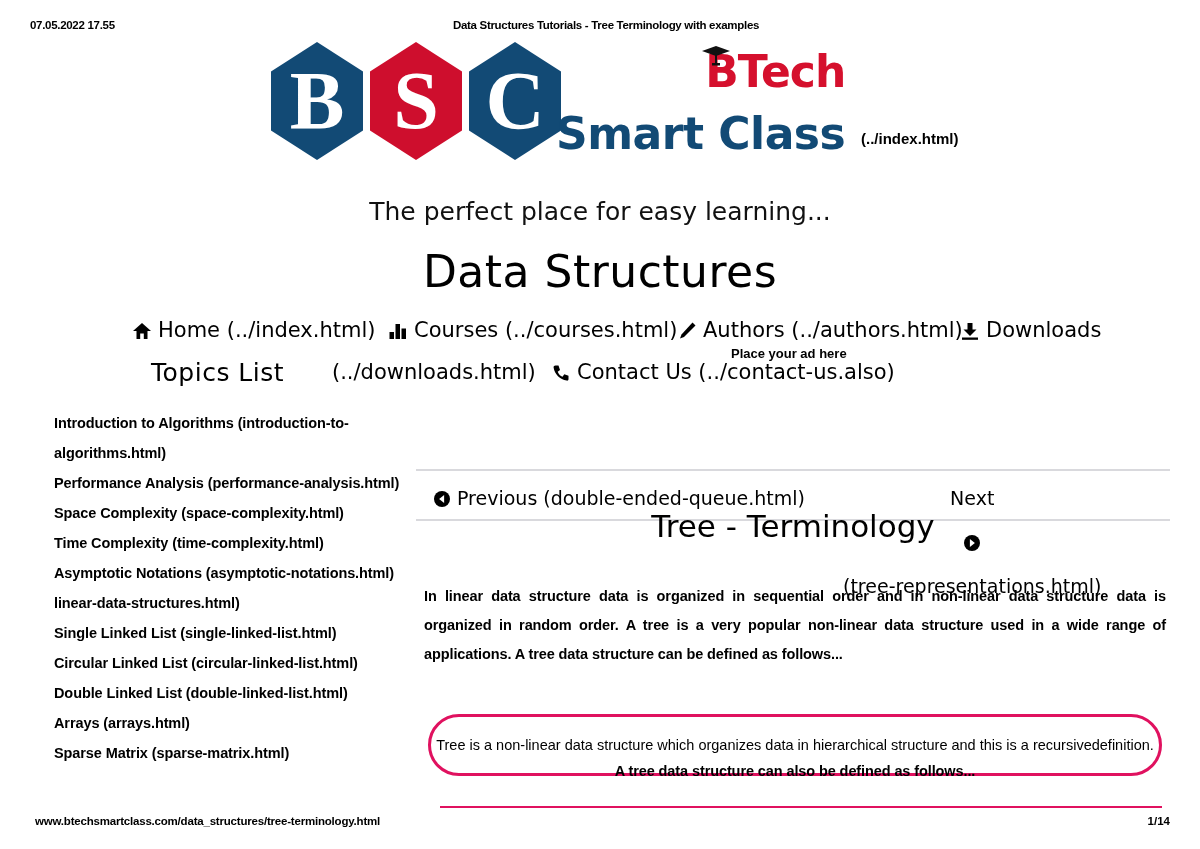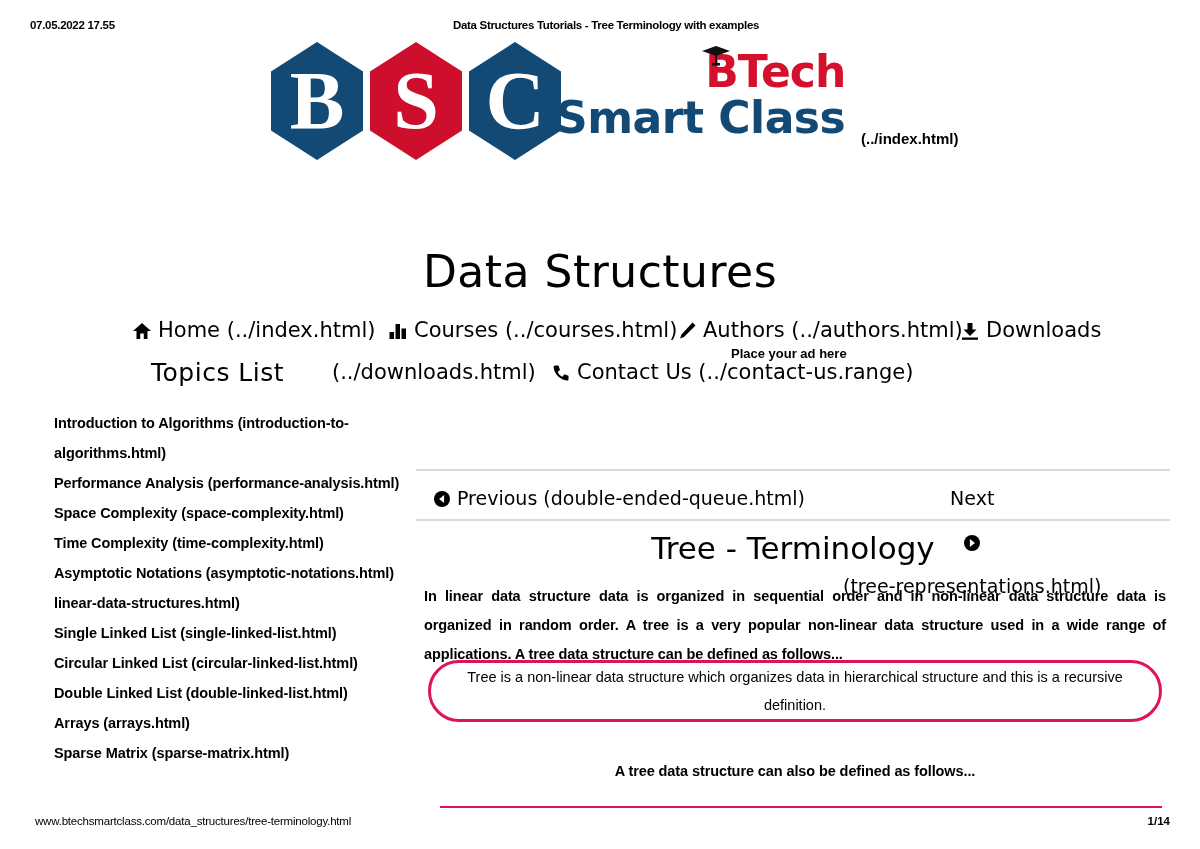--- a/index.html
+++ b/index.html
@@ -90,21 +90,21 @@
     display: block;
     height: 44px;
   }
   .logo-smart {
     font-family: "DejaVu Sans", sans-serif;
     font-weight: bold;
     font-size: 44px;
     color: #124a75;
     letter-spacing: -0.5px;
     display: block;
-    margin-top: 2px;
+    margin-top: 18px;
   }
   .grad-cap {
     position: absolute;
     left: 146px;
     top: -6px;
     width: 30px;
     height: 22px;
   }
   .logo-index-link {
     position: absolute;
@@ -266,21 +266,21 @@
     height: 0;
     border-top: 4px solid transparent;
     border-bottom: 4px solid transparent;
   }
   .circ-left::after  { transform: translate(-58%, -50%); border-right: 5px solid #fff; }
   .circ-right::after { transform: translate(-42%, -50%); border-left: 5px solid #fff; }
 
   .article-title {
     position: absolute;
     left: 416px;
-    top: 530px;
+    top: 508px;
     width: 754px;
     text-align: center;
     font-size: 31px;
     font-family: "DejaVu Sans", sans-serif;
     color: #000;
   }
   .para {
     position: absolute;
     left: 424px;
     width: 742px;
@@ -289,28 +289,28 @@
     line-height: 29px;
     text-align: justify;
     letter-spacing: -0.1px;
   }
   .para-1 { top: 582px; }
   .para-2 { top: 757px; text-align: center; }
 
   .callout {
     position: absolute;
     left: 428px;
-    top: 660px;
+    top: 714px;
     width: 734px;
     height: 62px;
     border: 3px solid #e0115f;
     border-radius: 42px;
     box-sizing: border-box;
     display: flex;
-    flex-direction: column;
+    flex-direction: row;
     align-items: center;
     justify-content: center;
     padding: 0 18px;
   }
   .callout-line {
     font-size: 14.5px;
     line-height: 28px;
     text-align: center;
     color: #000;
     white-space: nowrap;
@@ -323,21 +323,21 @@
     height: 2px;
     background: #e0115f;
   }
 
   
   .footer-url {
     position: absolute;
     left: 35px;
     top: 815px;
     font-size: 11.5px;
-    font-weight: normal;
+    font-weight: bold;
     letter-spacing: -0.2px;
     white-space: nowrap;
   }
   .footer-page {
     position: absolute;
     right: 30px;
     top: 815px;
     font-size: 11.5px;
     font-weight: bold;
     white-space: nowrap;
@@ -362,20 +362,21 @@
     <span class="logo-smart">Smart Class</span>
     <span class="grad-cap">
       <svg width="30" height="22" viewBox="0 0 30 22">
         <polygon points="14,2 28,7 14,12 0,7" fill="#111"></polygon>
         <rect x="13" y="10" width="2" height="11" fill="#111"></rect>
         <rect x="10" y="19" width="8" height="2.5" fill="#111"></rect>
       </svg>
     </span>
   </div>
   <div class="logo-index-link">(../index.html)</div>
+  <div class="tagline">The perfect place for easy learning...</div>
 </div>
 
 <div class="page-title">Data Structures</div>
 
 <div class="nav">
 
   <div class="nav-item nav-home">
     <span class="nav-icon">
       <svg width="20" height="20" viewBox="0 0 20 20">
         <polygon points="10,2 19,10 15.5,10 15.5,18 11.8,18 11.8,12.5 8.2,12.5 8.2,18 4.5,18 4.5,10 1,10" fill="#000"></polygon>
@@ -416,21 +417,21 @@
   </div>
 
   <div class="nav-item nav-dl-url">(../downloads.html)</div>
 
   <div class="nav-item nav-contact">
     <span class="nav-icon">
       <svg width="20" height="20" viewBox="0 0 20 20">
         <path d="M4.5,2.5 L7.5,2.5 L9,7 L6.7,8.7 C7.8,11.3 9.3,12.8 11.5,13.8 L13.3,11.3 L17.5,12.8 L17.5,16 C17.5,17 16.8,17.8 15.7,17.6 C9,16.5 3.6,11 2.6,4.4 C2.4,3.3 3.3,2.5 4.5,2.5 Z" fill="#000"></path>
       </svg>
     </span>
-    <span>Contact Us (../contact-us.range)</span>
+    <span>Contact Us (../contact-us.also)</span>
   </div>
 </div>
 
 <div class="topics-list-hd">Topics List</div>
 <div class="ad-text">Place your ad here</div>
 
 <div class="sidebar">
   <div class="sb-item">Introduction to Algorithms (introduction-to-</div>
   <div class="sb-item">algorithms.html)</div>
   <div class="sb-item">Performance Analysis (performance-analysis.html)</div>

